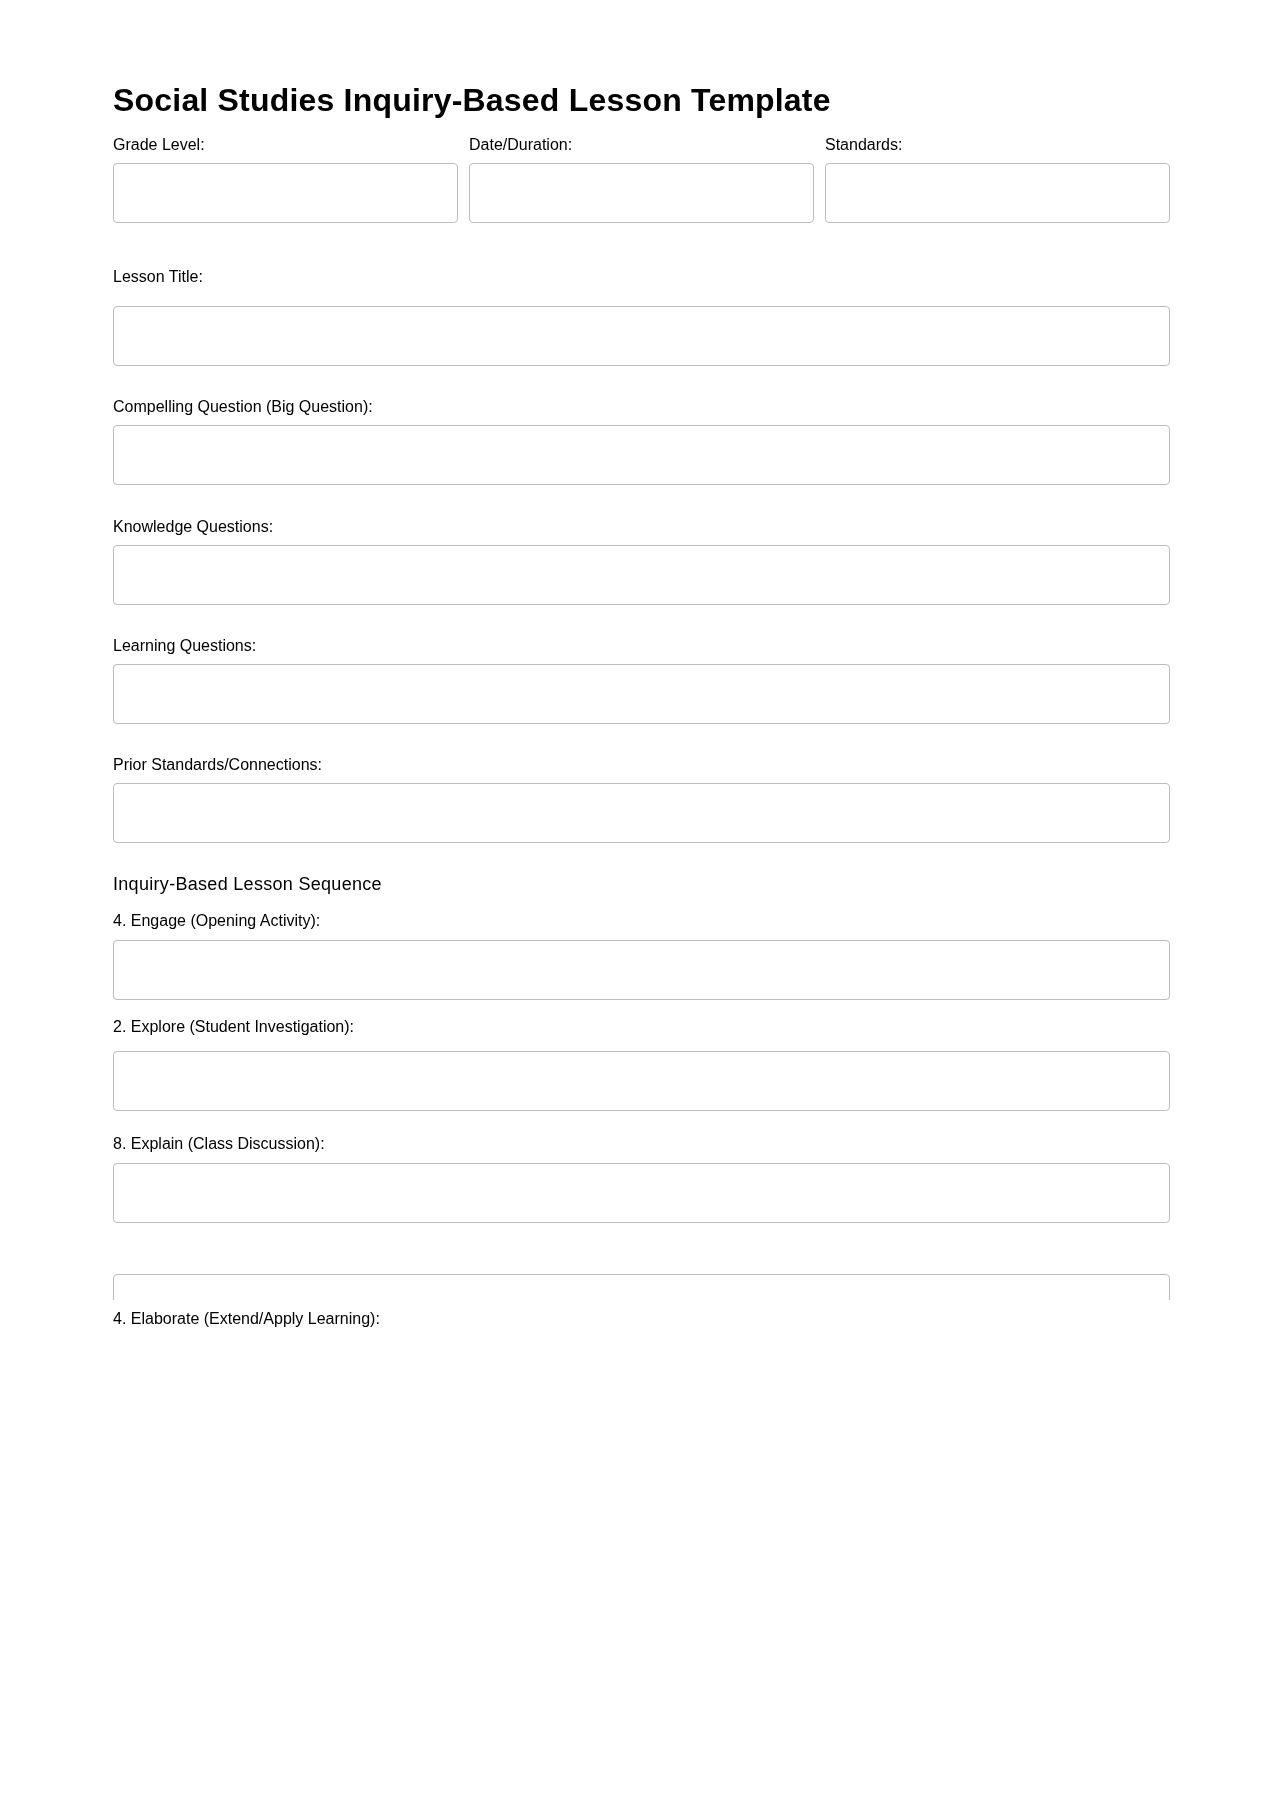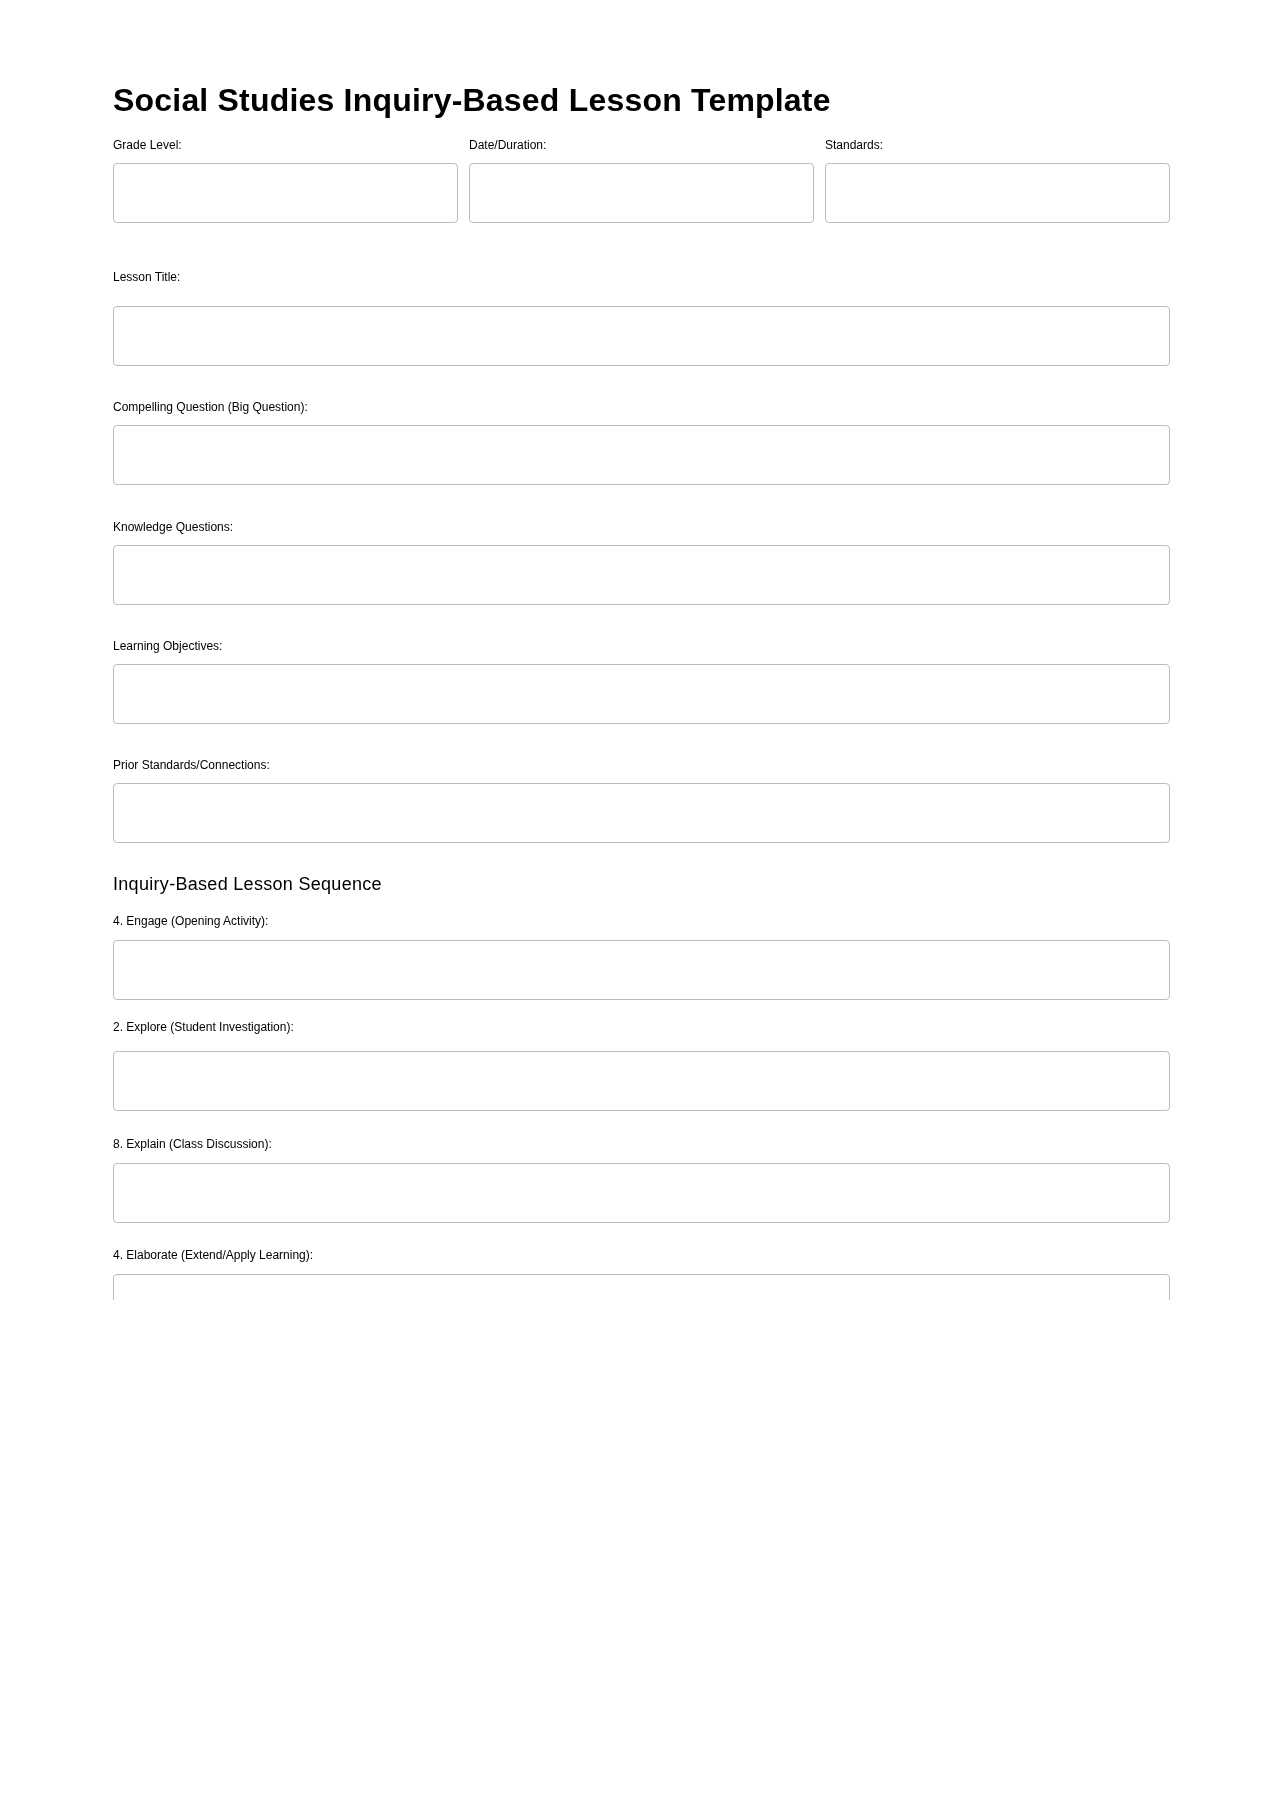--- a/index.html
+++ b/index.html
@@ -1,21 +1,21 @@
 <!DOCTYPE html>
 <html><head>
   <meta charset="utf-8">
   <style>
     html, body { margin: 0; padding: 0; background: #ffffff; }
     body { width: 1263px; height: 1800px; position: relative; overflow: hidden;
       font-family: "Liberation Sans", sans-serif; color: #000; }
     .page { position: absolute; left: 113px; top: 0; width: 1057px; }
     h1 { position: absolute; left: 0; top: 82px; margin: 0; font-size: 32px; font-weight: bold;
       letter-spacing: 0.2px; white-space: nowrap; }
-    .lbl { position: absolute; left: 0; font-size: 12px; line-height: 18px; white-space: nowrap; }
+    .lbl { position: absolute; left: 0; font-size: 16px; line-height: 18px; white-space: nowrap; }
     .box { position: absolute; left: 0; width: 1057px; height: 60px; box-sizing: border-box;
       border: 1px solid #bdbdbd; border-radius: 4px; background: #fff; }
     .col { position: absolute; top: 0; width: 345px; }
     .col .lbl { top: 136px; }
     .col .box { top: 163px; width: 345px; }
     h2 { position: absolute; left: 0; top: 874px; margin: 0; font-size: 18px; font-weight: normal;
       letter-spacing: 0.3px; white-space: nowrap; }
     .clip { position: absolute; left: 0; top: 1274px; width: 1057px; height: 26px; overflow: hidden; }
     .clip .box { top: 0; }
   </style>
@@ -40,34 +40,34 @@
 
   <div class="lbl" style="top:268px">Lesson Title:</div>
   <div class="box" style="top:306px"></div>
 
   <div class="lbl" style="top:398px">Compelling Question (Big Question):</div>
   <div class="box" style="top:425px"></div>
 
   <div class="lbl" style="top:518px">Knowledge Questions:</div>
   <div class="box" style="top:545px"></div>
 
-  <div class="lbl" style="top:637px">Learning Objectives:</div>
+  <div class="lbl" style="top:637px">Learning Questions:</div>
   <div class="box" style="top:664px"></div>
 
   <div class="lbl" style="top:756px">Prior Standards/Connections:</div>
   <div class="box" style="top:783px"></div>
 
   <h2>Inquiry-Based Lesson Sequence</h2>
 
   <div class="lbl" style="top:912px">4. Engage (Opening Activity):</div>
   <div class="box" style="top:940px"></div>
 
   <div class="lbl" style="top:1018px">2. Explore (Student Investigation):</div>
   <div class="box" style="top:1051px"></div>
 
   <div class="lbl" style="top:1135px">8. Explain (Class Discussion):</div>
   <div class="box" style="top:1163px"></div>
 
-  <div class="lbl" style="top:1246px">4. Elaborate (Extend/Apply Learning):</div>
+  <div class="lbl" style="top:1310px">4. Elaborate (Extend/Apply Learning):</div>
   <div class="clip">
     <div class="box"></div>
   </div>
 </div>
 
 </body></html>

